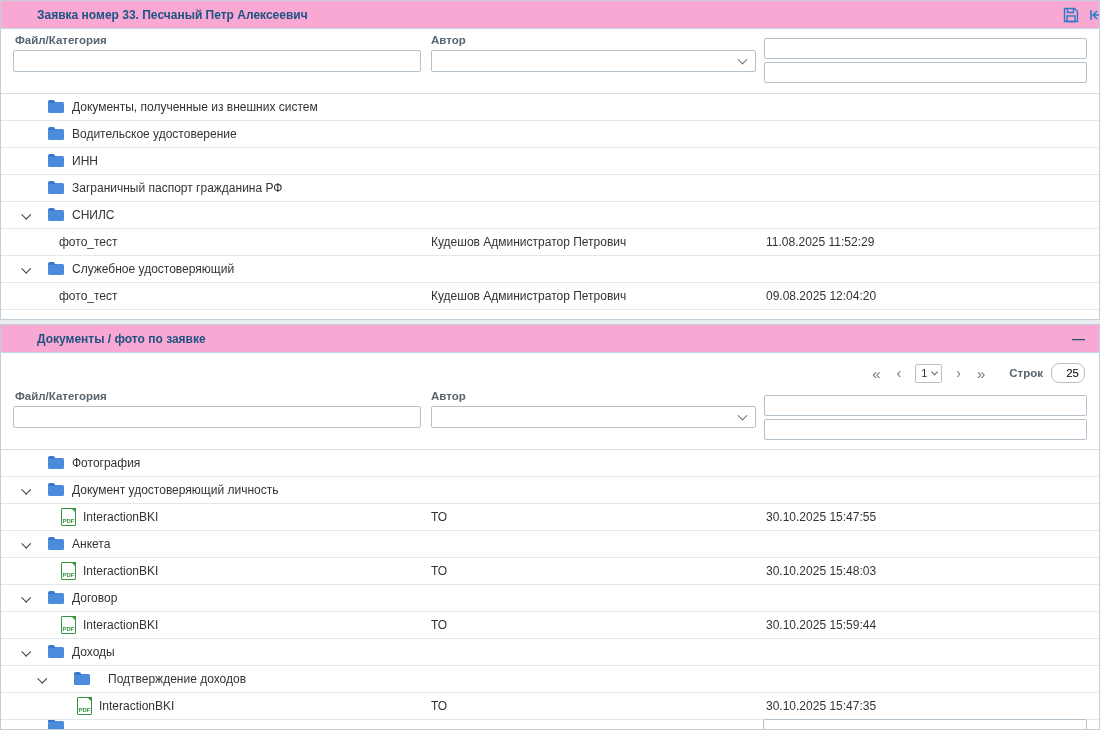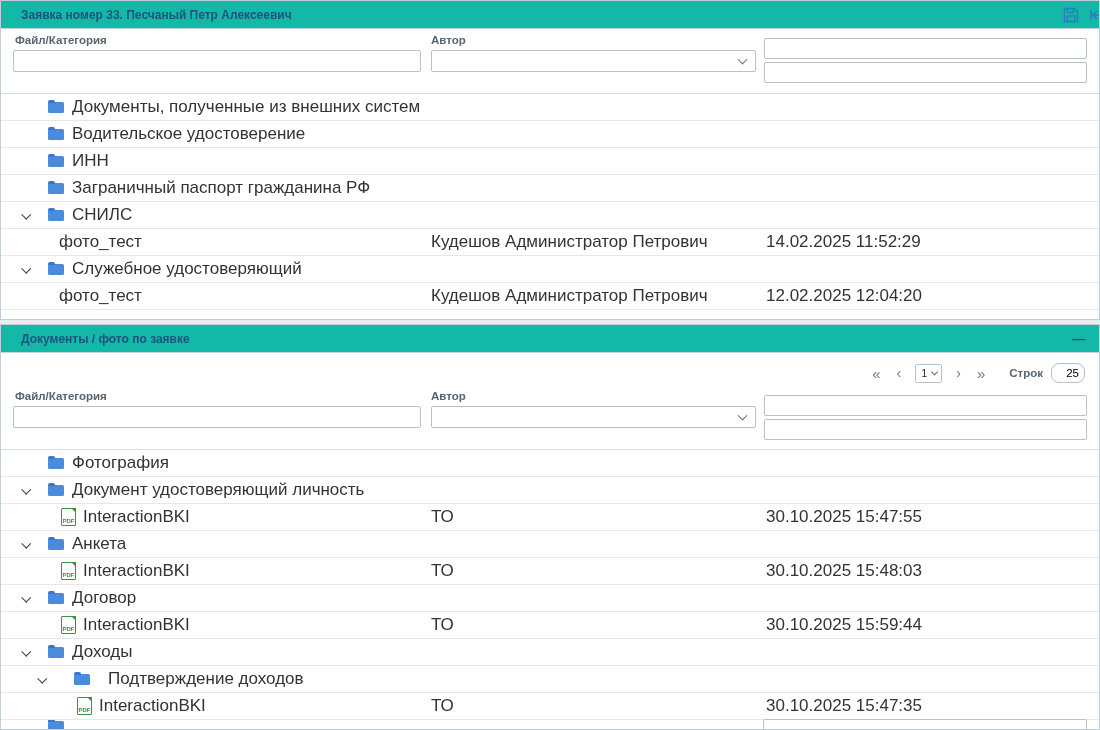--- a/index.html
+++ b/index.html
@@ -4,22 +4,22 @@
 <style>
   html,body{margin:0;padding:0;}
   body{
     width:1100px;height:730px;overflow:hidden;position:relative;
     background:#e9edf0;font-family:"Liberation Sans",sans-serif;
   }
   .panel{position:absolute;left:0;width:1100px;background:#fff;
     border:1px solid #c3cfd8;box-sizing:border-box;overflow:hidden;}
   #panel-top{top:0;height:320px;}
   #panel-bottom{top:324px;height:406px;}
-  .panel-header{height:27px;background:#14b8a6;border-bottom:1px solid #c3d6e4;
-    display:flex;align-items:center;position:relative;}
+  .panel-header{height:27px;background:#f9a8d4;border-bottom:1px solid #c3d6e4;
+    display:flex;align-items:center;position:relative;padding-left:16px;}
   .panel-title{margin-left:20px;font-size:12px;font-weight:bold;color:#1c5380;}
   .header-icons{position:absolute;right:0;top:0;height:27px;display:flex;align-items:center;}
   .icon-btn{display:flex;align-items:center;justify-content:center;cursor:pointer;}
   .minimize{position:absolute;right:14px;top:0;height:27px;display:flex;align-items:center;
     color:#2f4f6f;font-weight:bold;font-size:13px;cursor:pointer;}
 
   .fz{position:absolute;left:0;right:0;}
   #panel-top .fz{top:28px;height:64px;}
   #panel-bottom .fz{top:28px;height:96px;}
   .filter-label{position:absolute;font-size:11.5px;font-weight:bold;color:#59656f;white-space:nowrap;}
@@ -29,21 +29,21 @@
   .select{position:absolute;box-sizing:border-box;border:1px solid #b5c2cb;border-radius:2px;
     background:#fff;height:22px;cursor:pointer;}
   .sel-chev{position:absolute;right:9px;top:50%;width:6px;height:6px;
     border-right:1.4px solid #666;border-bottom:1.4px solid #666;
     transform:translateY(-70%) rotate(45deg);}
 
   .rows{position:absolute;left:0;right:0;border-top:1px solid #d7dde2;}
   #panel-top .rows{top:92px;}
   #panel-bottom .rows{top:124px;}
   .row{height:27px;box-sizing:border-box;border-bottom:1px solid #e4e8eb;
-    display:flex;align-items:center;position:relative;font-size:17px;color:#333;cursor:pointer;}
+    display:flex;align-items:center;position:relative;font-size:12px;color:#333;cursor:pointer;}
   .row.partial{height:12px;overflow:hidden;border-bottom:none;}
   .lvl1{padding-left:18px;}
   .lvl2{padding-left:34px;gap:10px;}
   .file-top{padding-left:58px;}
   .pdf1{padding-left:60px;}
   .pdf2{padding-left:76px;}
   .chev{width:12px;margin-right:17px;height:27px;display:flex;align-items:center;justify-content:center;flex:none;}
   .chev i{display:block;width:6px;height:6px;border-right:1.4px solid #3c3c3c;
     border-bottom:1.4px solid #3c3c3c;transform:rotate(45deg) translateY(-1px);}
   .folder-ic{position:relative;width:16px;height:11px;background:#4b8bdb;border-radius:1.5px;
@@ -131,33 +131,33 @@
     <div class="row lvl1">
       <span class="chev">
           <i></i>
         </span>
       <span class="folder-ic"></span>
       <span class="row-label">СНИЛС</span>
     </div>
     <div class="row file-top">
       <span class="row-label">фото_тест</span>
       <span class="col-author">Кудешов Администратор Петрович</span>
-      <span class="col-date">14.02.2025 11:52:29</span>
+      <span class="col-date">11.08.2025 11:52:29</span>
     </div>
     <div class="row lvl1">
       <span class="chev">
           <i></i>
         </span>
       <span class="folder-ic"></span>
       <span class="row-label">Служебное удостоверяющий</span>
     </div>
     <div class="row file-top">
       <span class="row-label">фото_тест</span>
       <span class="col-author">Кудешов Администратор Петрович</span>
-      <span class="col-date">12.02.2025 12:04:20</span>
+      <span class="col-date">09.08.2025 12:04:20</span>
     </div>
   </div>
 </div>
 
 <div class="panel" id="panel-bottom">
   <div class="panel-header">
     <span class="panel-title">Документы / фото по заявке</span>
     <span class="minimize">—</span>
   </div>
 

